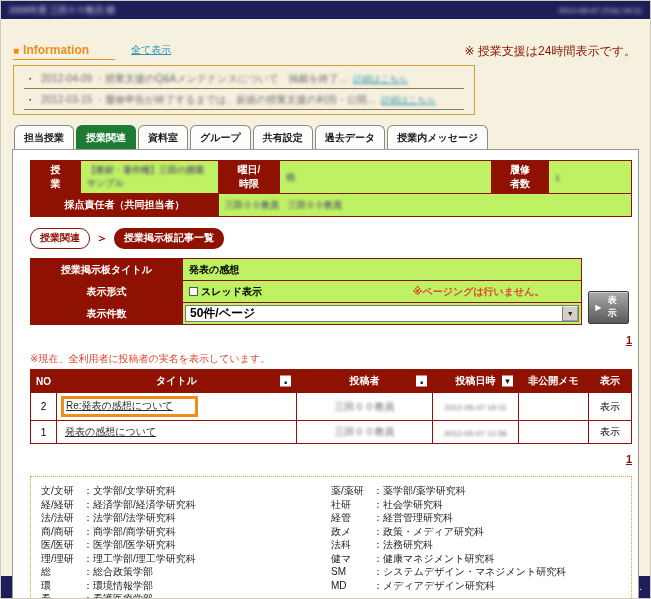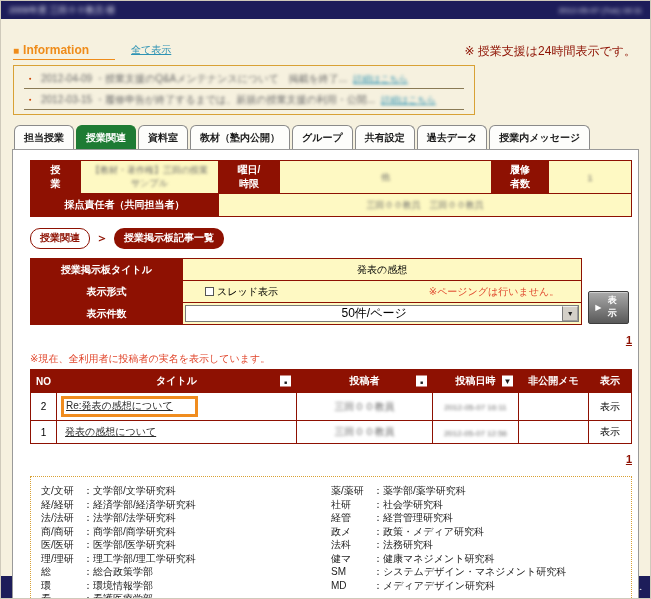--- a/index.html
+++ b/index.html
@@ -28,21 +28,21 @@
   .tab { background:#fdfdfb; border:1px solid #8a8a8a; border-bottom:none; border-radius:6px 6px 0 0; font-size:10px; font-weight:bold; color:#1a1a1a; padding:5px 9px 4px 9px; cursor:pointer; white-space:nowrap; }
   .tab.active { background:#1e7b34; color:#ffffff; border-color:#1e7b34; }
 
   
   .panel { position:relative; z-index:1; margin:0 11px; background:#ffffff; border:1px solid #9a9a9a; min-height:433px; padding:10px 9px 10px 17px; }
 
   table { border-collapse:collapse; }
   .rtable { width:602px; }
   .rtable td, .rtable th { border:1px solid #8e1102; font-size:10px; height:23px; }
   .rlabel { background:#8e1102; color:#ffffff; font-weight:bold; text-align:center; padding:2px 18px;margin-left:10px; }
-  .rval { background:#fef9c3; padding:2px 6px; text-align:center; font-weight:normal; }
+  .rval { background:#bef264; padding:2px 6px; text-align:left; font-weight:bold; }
 
   
   .breadcrumb { display:flex; align-items:center; gap:6px; margin:11px 0 9px 0; font-size:10px; font-weight:bold; }
   .crumb-pill { border:1px solid #8e1102; color:#8e1102; background:#fff; border-radius:10px; padding:2px 9px 3px 9px; cursor:pointer; }
   .crumb-sep { color:#8e1102; font-size:12px; }
   .crumb-current { background:#8e1102; color:#fff; border-radius:10px; padding:3px 10px 4px 10px; }
 
   .settings-row { display:flex; align-items:flex-end; }
   .stable { width:562px; }
   .stable td, .stable th { border:1px solid #8e1102; font-size:10px; height:22px; }
@@ -104,21 +104,20 @@
         <span class="blur-sm">2012-03-15 ・履修申告が終了するまでは、新規の授業支援の利用・公開...</span>
         <span class="info-link blur-sm">詳細はこちら</span>
       </div>
     </div>
   </div>
 
   <div class="tabs">
     <div class="tab">担当授業</div>
     <div class="tab active">授業関連</div>
     <div class="tab">資料室</div>
-    <div class="tab">教材（塾内公開）</div>
     <div class="tab">グループ</div>
     <div class="tab">共有設定</div>
     <div class="tab">過去データ</div>
     <div class="tab">授業内メッセージ</div>
   </div>
 
   <div class="panel">
 
     <table class="rtable">
       <colgroup>

